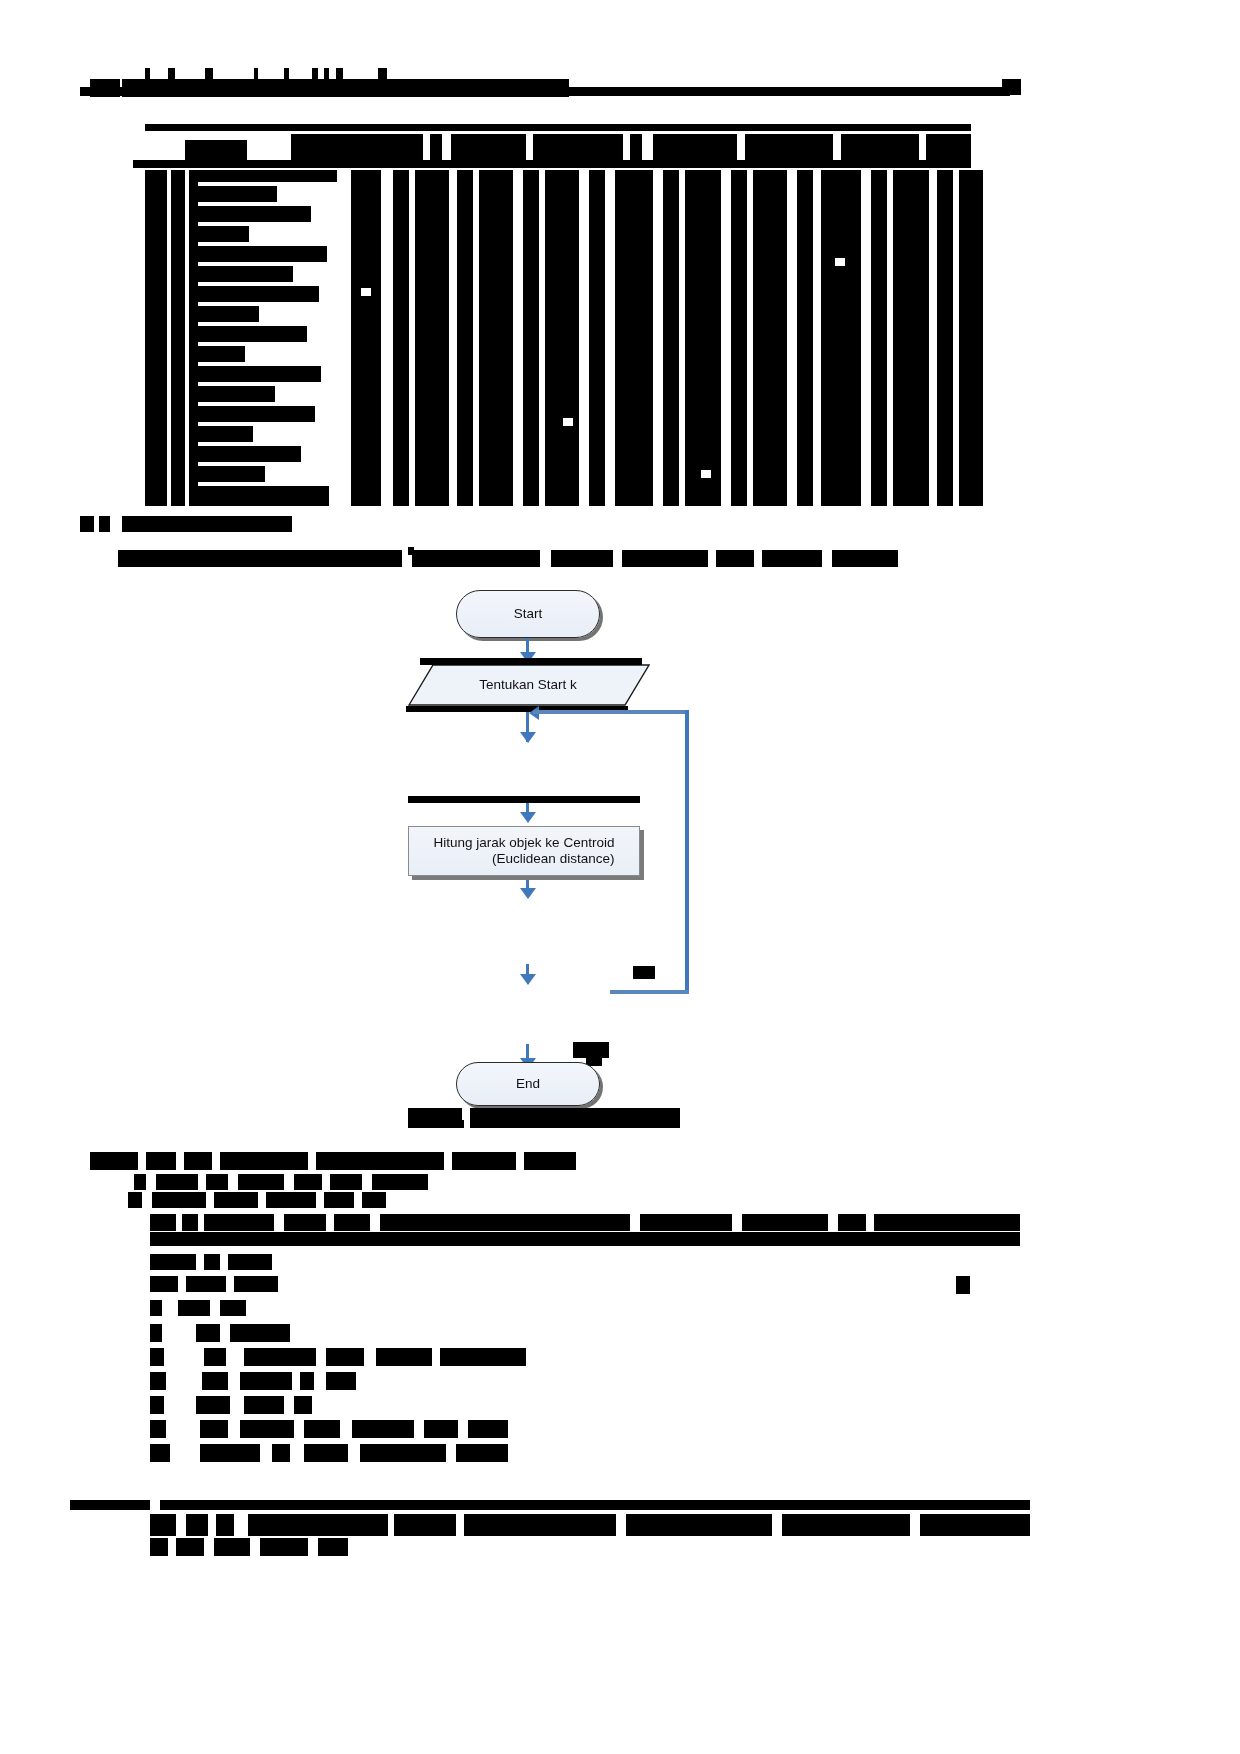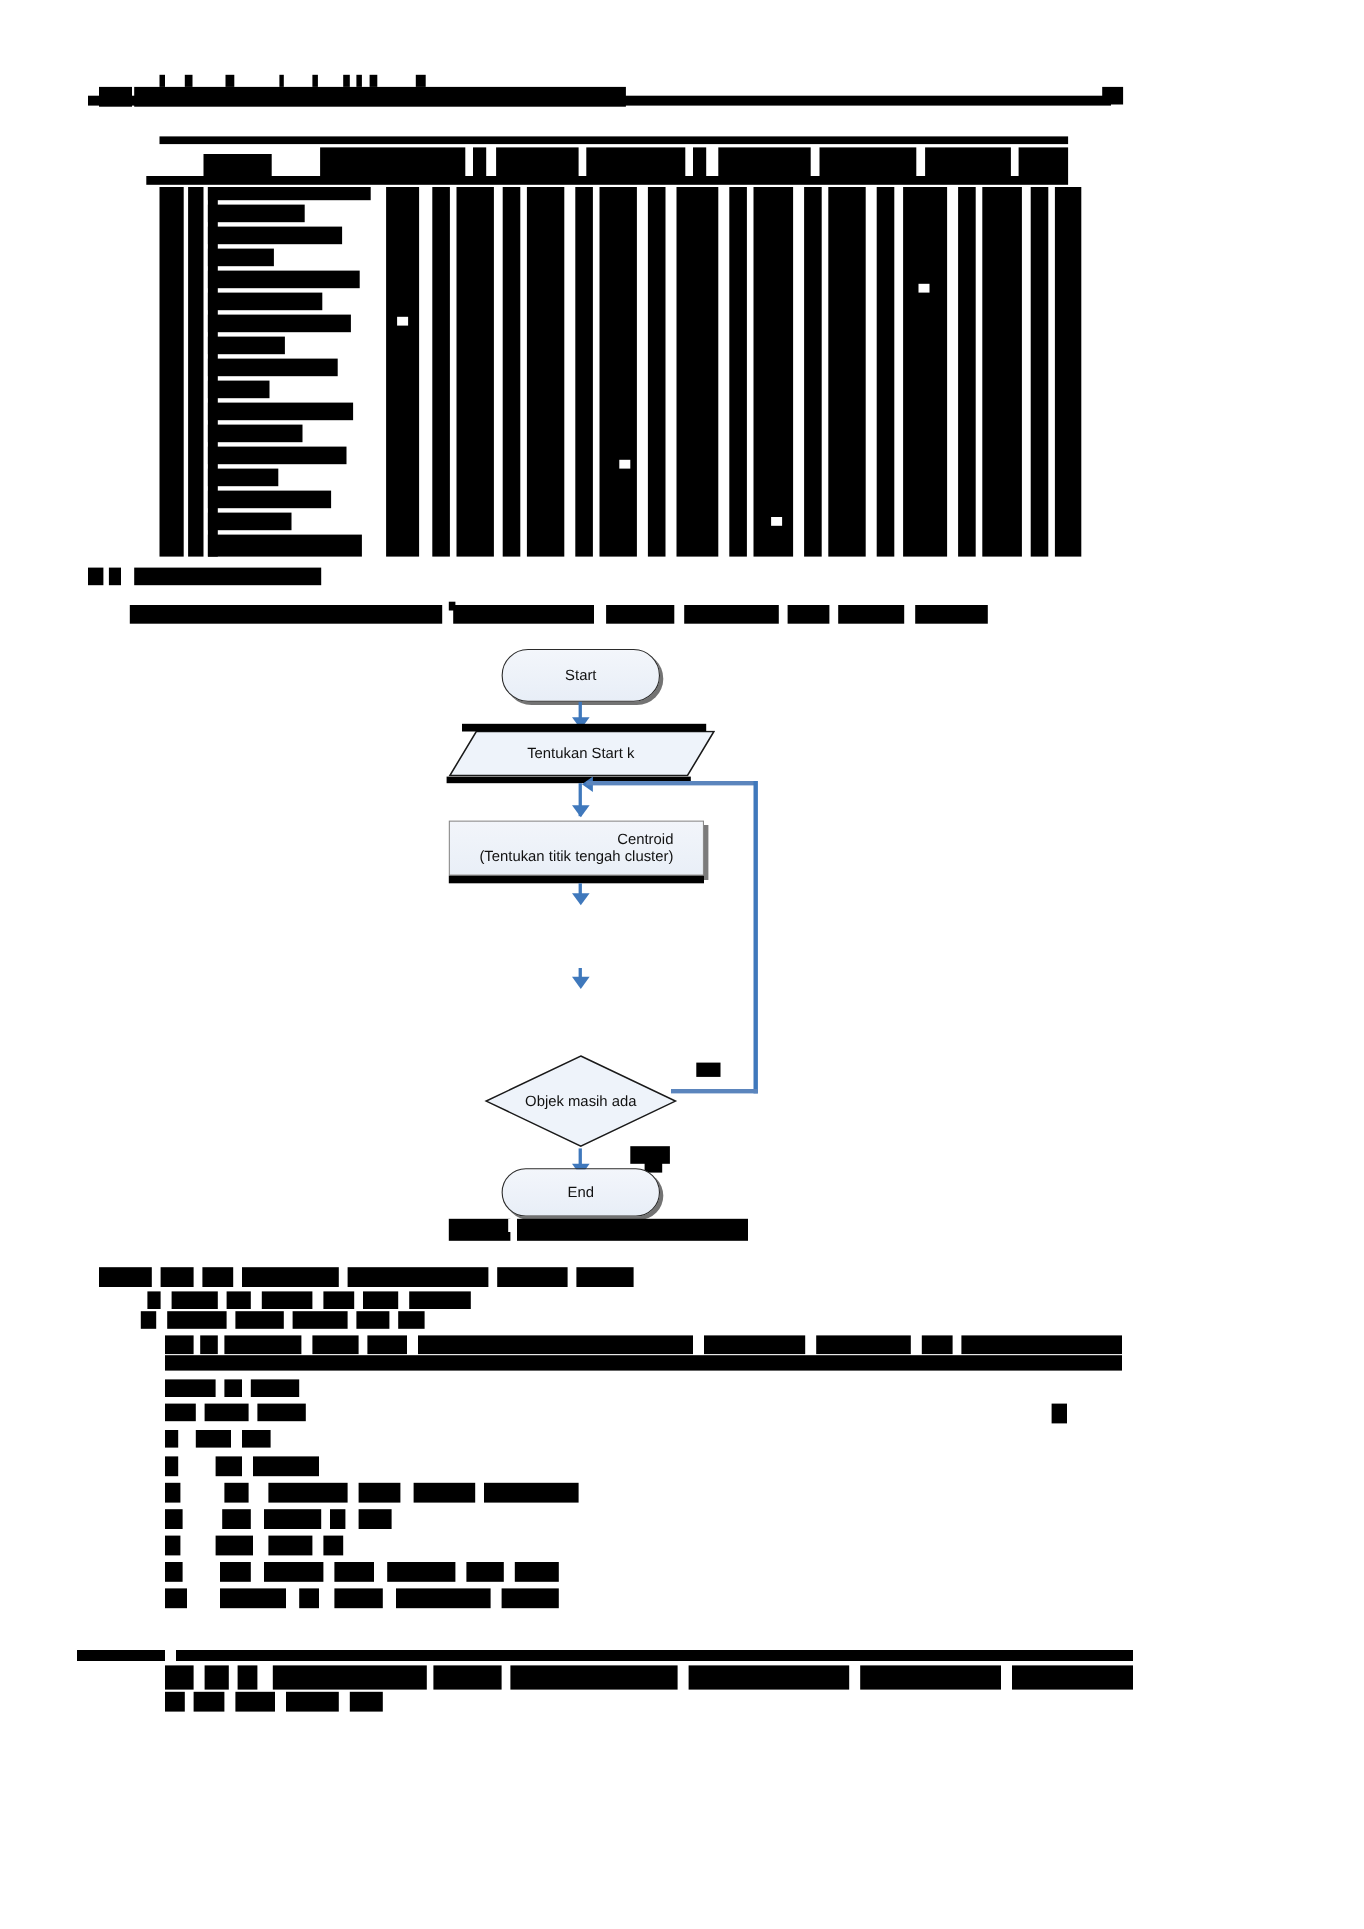--- a/index.html
+++ b/index.html
@@ -278,43 +278,37 @@
 
     <div class="arrow-v" style="left:526px; top:136px; width:3px; height:30px;"></div>
 
     <div class="arrow-head-left" style="left:529px; top:130px;"></div>
     <div class="arrow-h" style="left:533px; top:134px; width:155px; height:4px;"></div>
     <div class="arrow-v" style="left:685px; top:134px; width:4px; height:284px;"></div>
     <div class="arrow-h" style="left:610px; top:414px; width:79px; height:4px;"></div>
 
     <div class="arrow-head-down" style="left:520px; top:156px;"></div>
 
-    <div class="node process" style="left:408px; top:170px; width:232px; height:50px;">
-      <span>Centroid
-(Tentukan titik tengah cluster)</span>
-    </div>
     <div class="redact" style="left:408px; top:220px; width:232px; height:7px;"></div>
 
     <div class="arrow-v" style="left:526px; top:227px; width:3px; height:14px;"></div>
     <div class="arrow-head-down" style="left:520px; top:236px;"></div>
 
+    <div class="node process" style="left:408px; top:250px; width:232px; height:50px;">
+      <span>Hitung jarak objek ke Centroid
+(Euclidean distance)</span>
+    </div>
 
     <div class="arrow-v" style="left:526px; top:304px; width:3px; height:14px;"></div>
     <div class="arrow-head-down" style="left:520px; top:312px;"></div>
 
 
     <div class="arrow-v" style="left:526px; top:388px; width:3px; height:18px;"></div>
     <div class="arrow-head-down" style="left:520px; top:398px;"></div>
 
-    <div class="node decision" style="left:440px; top:382px; width:176px; height:86px;">
-      <svg class="dec-shape" viewBox="0 0 176 86" preserveAspectRatio="none">
-        <polygon points="88,2 174,43 88,84 2,43" fill="#eef3fa" stroke="#1a1a1a" stroke-width="1.4"></polygon>
-      </svg>
-      <span class="dec-label">Objek masih ada</span>
-    </div>
 
     <div class="redact" style="left:633px; top:390px; width:22px; height:13px;"></div>
 
     <div class="arrow-v" style="left:526px; top:468px; width:3px; height:24px;"></div>
     <div class="arrow-head-down" style="left:520px; top:482px;"></div>
 
     <div class="redact" style="left:573px; top:466px; width:36px; height:16px;"></div>
     <div class="redact" style="left:586px; top:480px; width:16px; height:10px;"></div>
 
     <div class="node terminal" style="left:456px; top:486px; width:144px; height:44px;">

